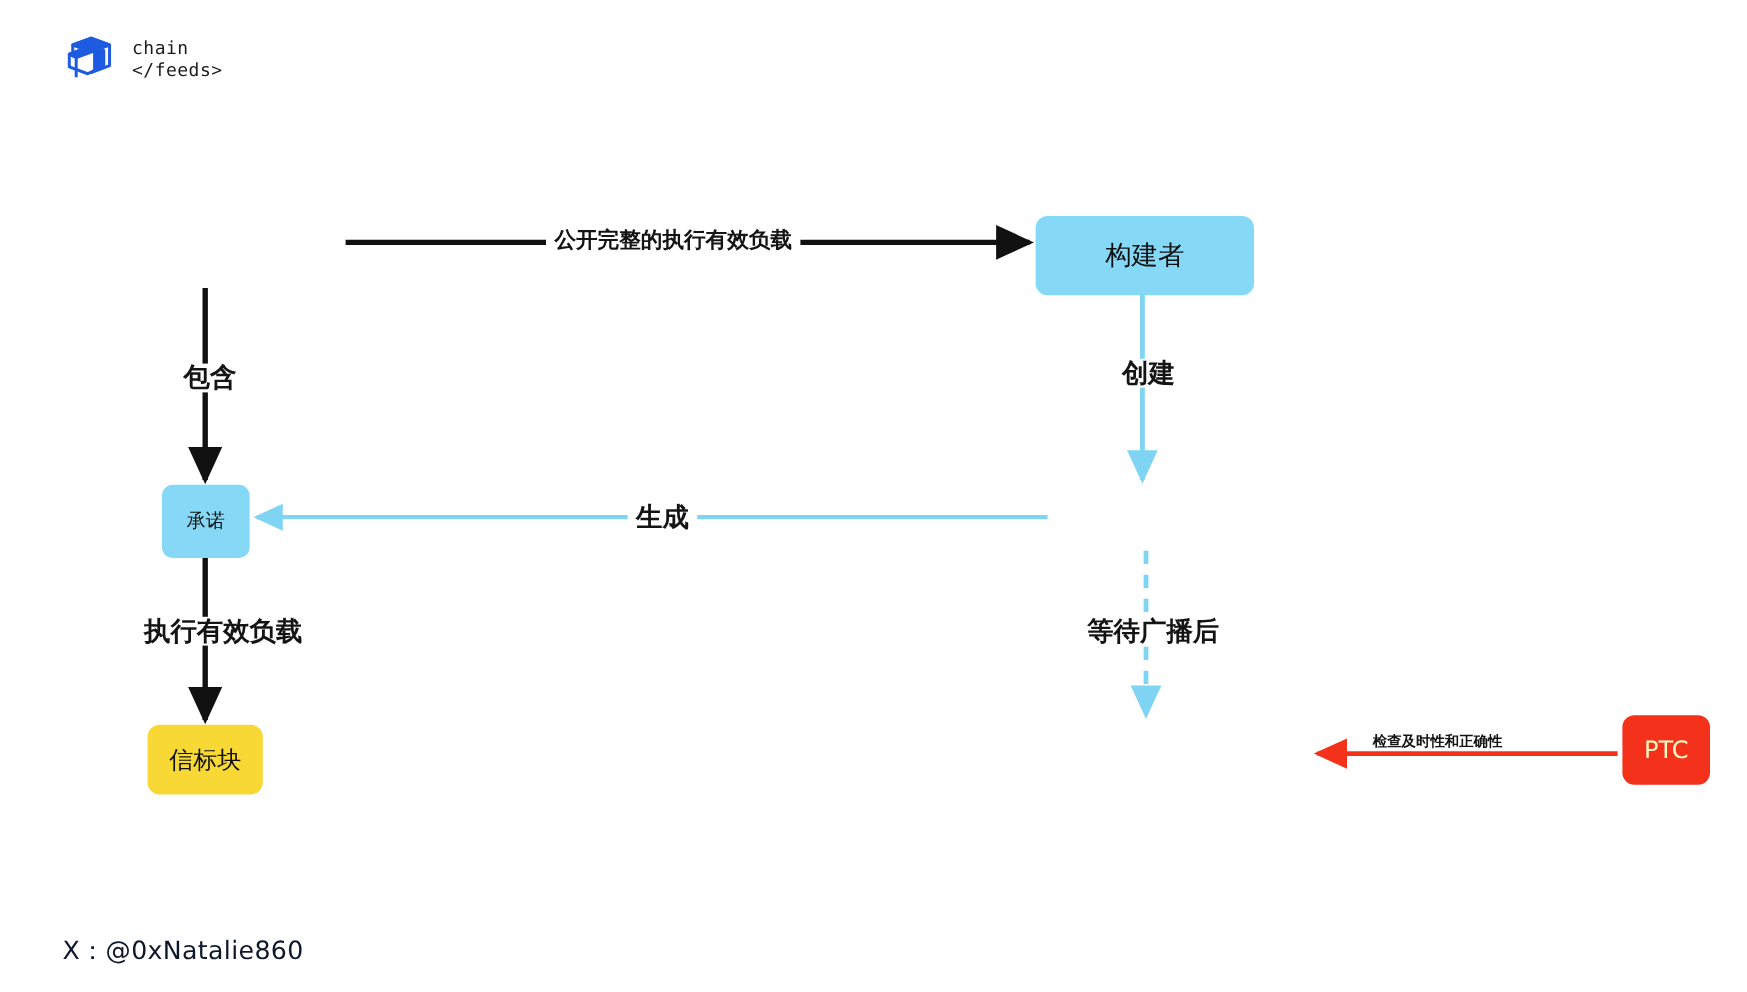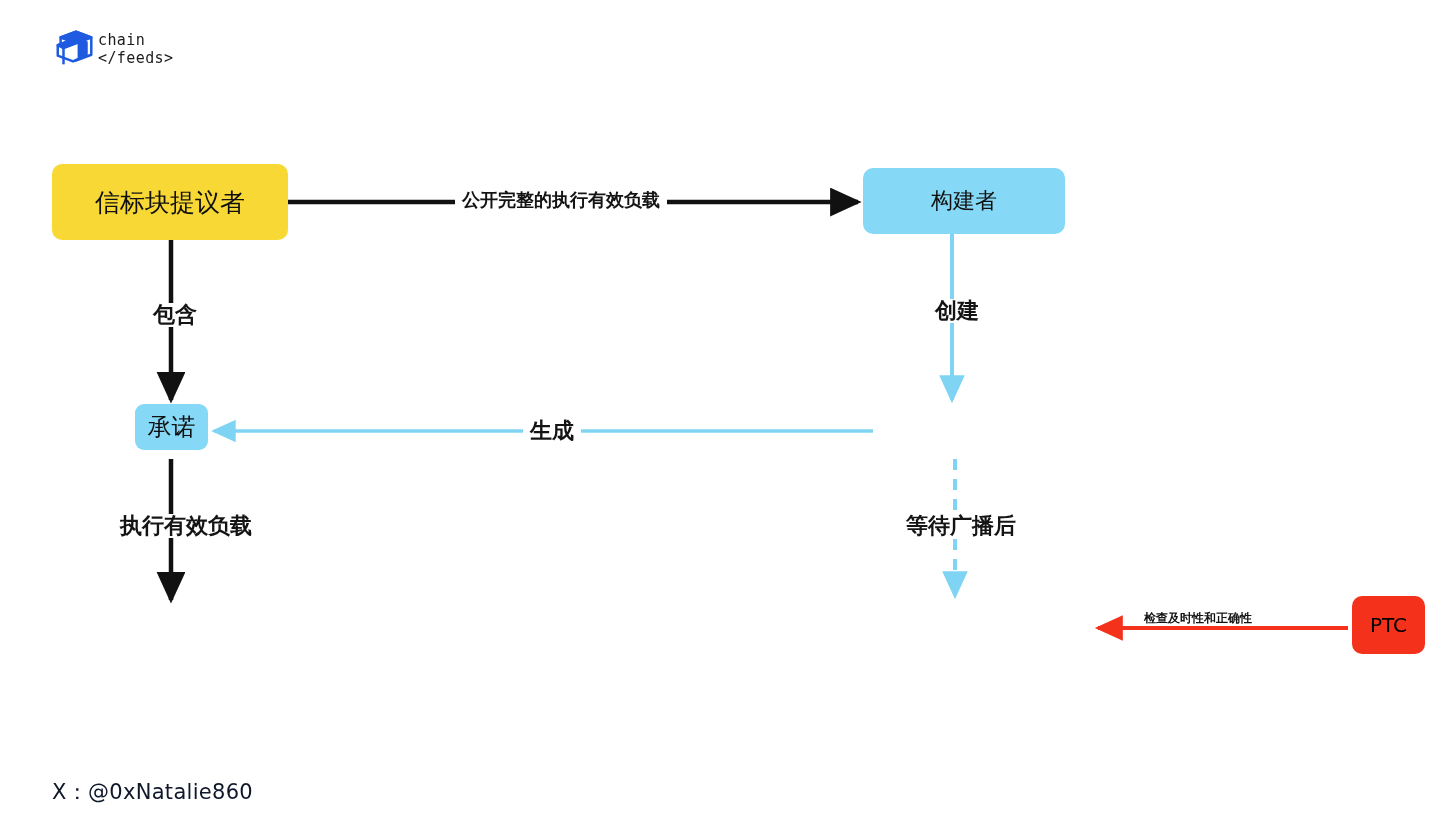--- a/index.html
+++ b/index.html
@@ -16,20 +16,21 @@
     color: #111111;
   }
 
   
   #brand {
     position: absolute;
     left: 52px;
     top: 26px;
     display: flex;
     align-items: center;
+    gap: 12px;
   }
   #brand .logo-mark {
     width: 46px;
     height: 46px;
     display: block;
   }
   #brand .logo-text {
     display: flex;
     flex-direction: column;
     justify-content: center;
@@ -64,36 +65,36 @@
     align-items: center;
     justify-content: center;
     text-align: center;
     border-radius: 10px;
     font-family: "Liberation Sans", "DejaVu Sans", sans-serif;
     color: #101010;
     white-space: nowrap;
   }
   .node.yellow { background: #F8D835; }
   .node.blue   { background: #85D9F7; }
-  .node.red    { background: #F4321C; color: #000000; }
+  .node.red    { background: #F4321C; color: #fef9c3; }
 
   #node-proposer {
     left: 52px; top: 164px;
     width: 236px; height: 76px;
     font-size: 25px;
   }
   #node-builder {
-    left: 863px; top: 168px;
-    width: 202px; height: 66px;
+    left: 863px; top: 180px;
+    width: 182px; height: 66px;
     font-size: 22px;
   }
   #node-commitment {
     left: 135px; top: 404px;
-    width: 73px; height: 46px;
-    font-size: 24px;
+    width: 73px; height: 61px;
+    font-size: 16px;
     border-radius: 9px;
   }
   #node-exec-payload {
     left: 875px; top: 404px;
     width: 159px; height: 55px;
     font-size: 19px;
     border-radius: 9px;
   }
   #node-beacon-block {
     left: 123px; top: 604px;
@@ -190,27 +191,27 @@
 
     <line x1="873" y1="431" x2="214" y2="431" stroke="#7FD4F4" stroke-width="3.5" marker-end="url(#arrow-blue)"></line>
 
     <line x1="171" y1="459" x2="171" y2="600" stroke="#111111" stroke-width="4.5" marker-end="url(#arrow-black)"></line>
 
     <line x1="955" y1="459" x2="955" y2="596" stroke="#7FD4F4" stroke-width="4" stroke-dasharray="11 9" marker-end="url(#arrow-blue)"></line>
 
     <line x1="1348" y1="628" x2="1098" y2="628" stroke="#F4321C" stroke-width="4" marker-end="url(#arrow-red)"></line>
   </svg>
 
-  <div class="node yellow" id="node-proposer">信标块提议者</div>
 
   <div class="node blue" id="node-builder">构建者</div>
 
   <div class="node blue" id="node-commitment">承诺</div>
 
 
+  <div class="node yellow" id="node-beacon-block">信标块</div>
 
 
   <div class="node red" id="node-ptc">PTC</div>
 
   <div class="edge-label" id="label-outsource">公开完整的执行有效负载</div>
 
   <div class="edge-label" id="label-contains">包含</div>
 
   <div class="edge-label" id="label-create">创建</div>
 

